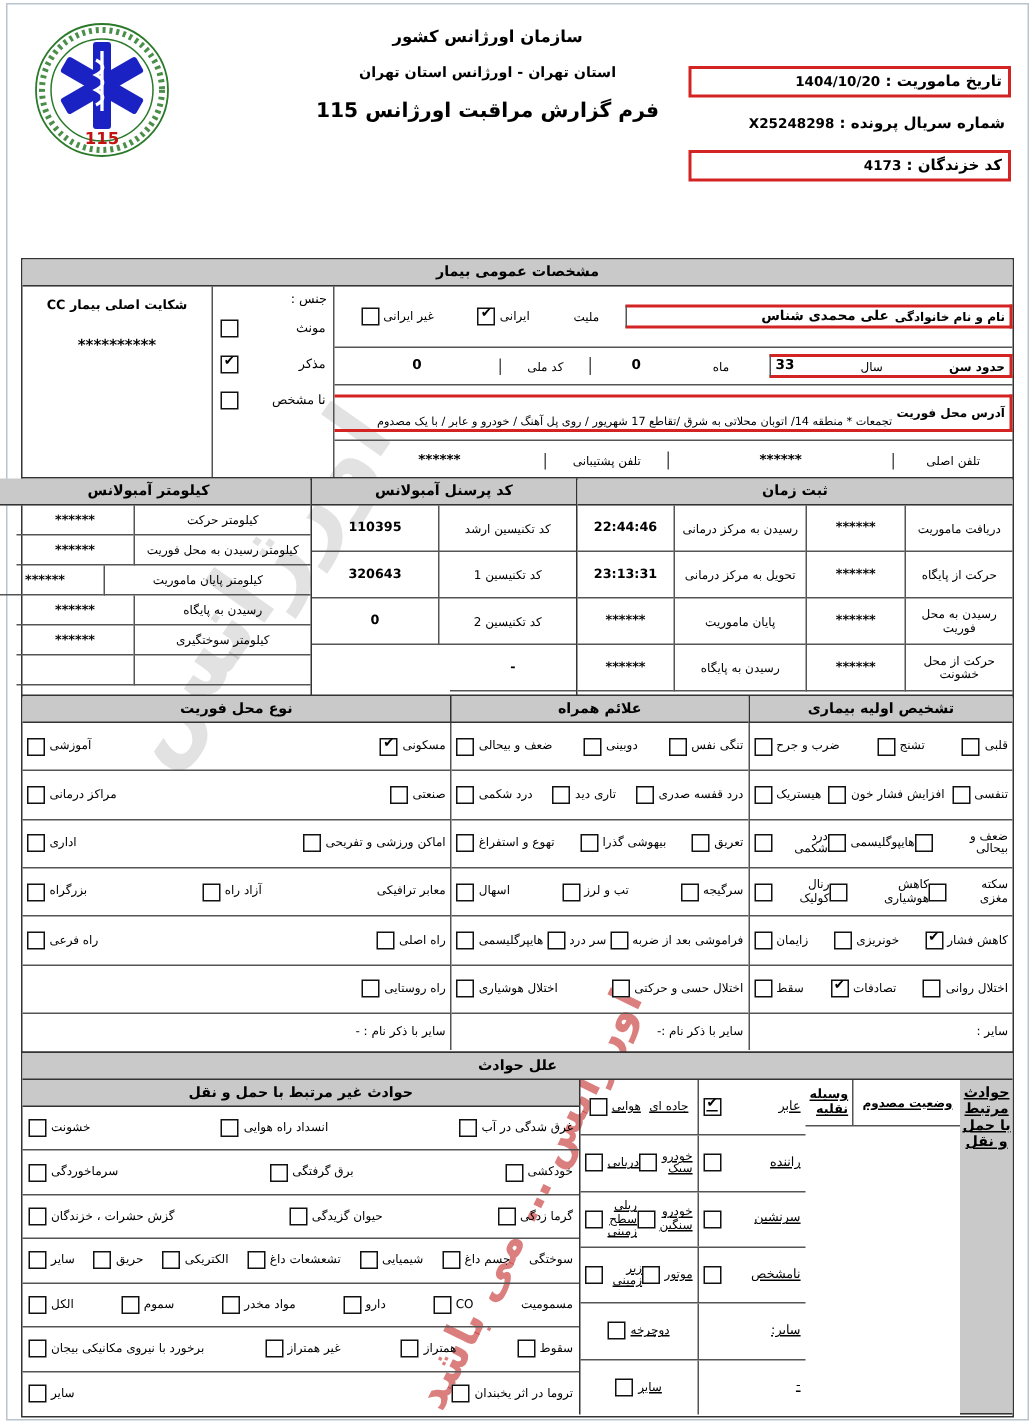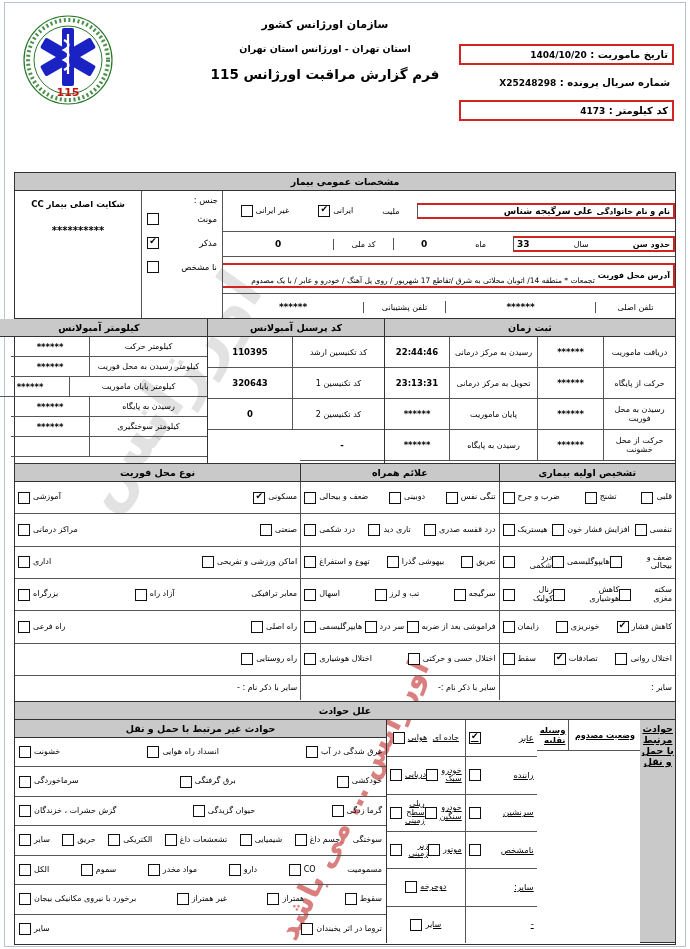--- a/index.html
+++ b/index.html
@@ -85,34 +85,34 @@
   <div class="hfields">
     <div class="hfield redbox">
       <span>تاریخ ماموریت :</span>
       <span class="val">1404/10/20</span>
     </div>
     <div class="hfield">
       <span>شماره سریال پرونده :</span>
       <span class="val">X25248298</span>
     </div>
     <div class="hfield redbox">
-      <span>کد کیلومتر :</span>
+      <span>کد خزندگان :</span>
       <span class="val">4173</span>
     </div>
   </div>
 </div>
 
 <div class="sec" style="top:172px;height:146px;">
   <div class="bar">مشخصات عمومی بیمار</div>
   <div id="patientBody" style="height:calc(100% - 19px);">
       <div class="pcolA">
         <div class="prow" style="height: 40px;">
           <div class="cell redbox" style="width: 258px; border-left: 1px solid rgb(85, 85, 85);">
             <span class="small" style="font-weight: bold;">نام و نام خانوادگی</span>
-            <span class="val" style="margin-right: 4px;">علی سرگیجه شناس</span>
+            <span class="val" style="margin-right: 4px;">علی محمدی شناس</span>
           </div>
           <div class="cell" style="flex: 1 1 0%; justify-content: space-around;">
             <span class="small">ملیت</span>
             <span class="item">
               <span class="lbl">ایرانی</span>
               <span class="cb ck"></span>
             </span>
             <span class="item">
               <span class="lbl">غیر ایرانی</span>
               <span class="cb"></span>

